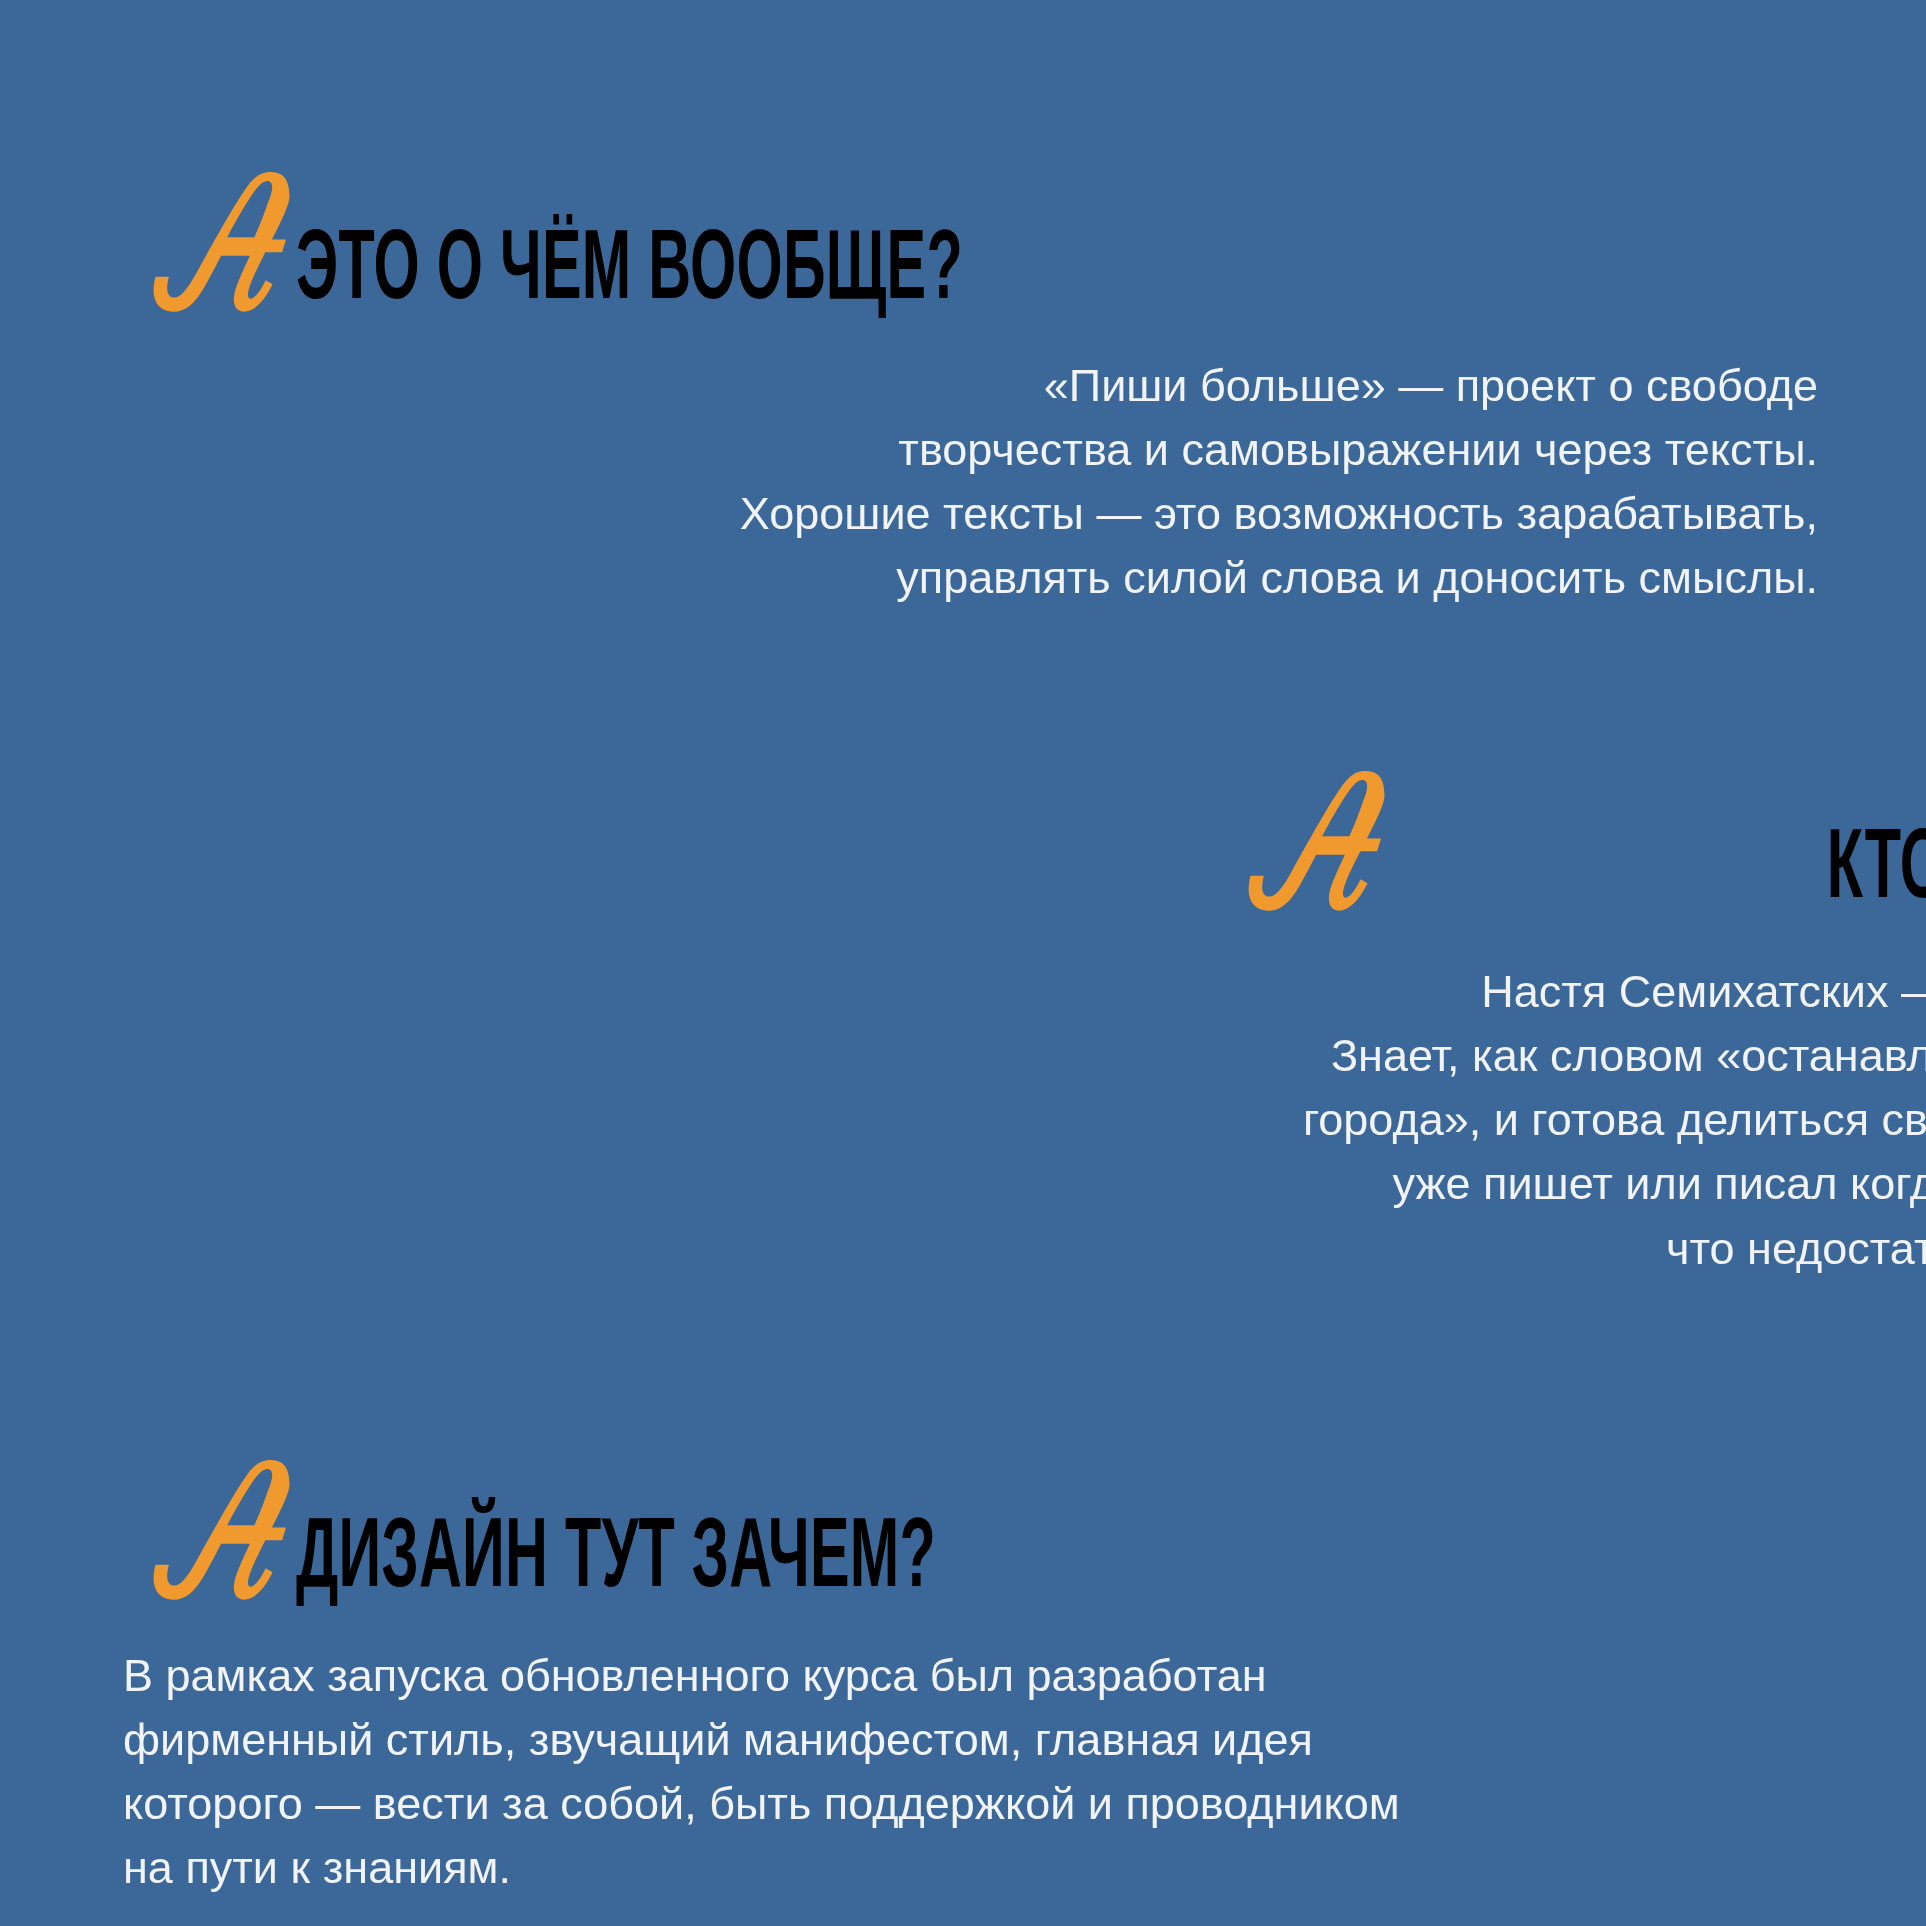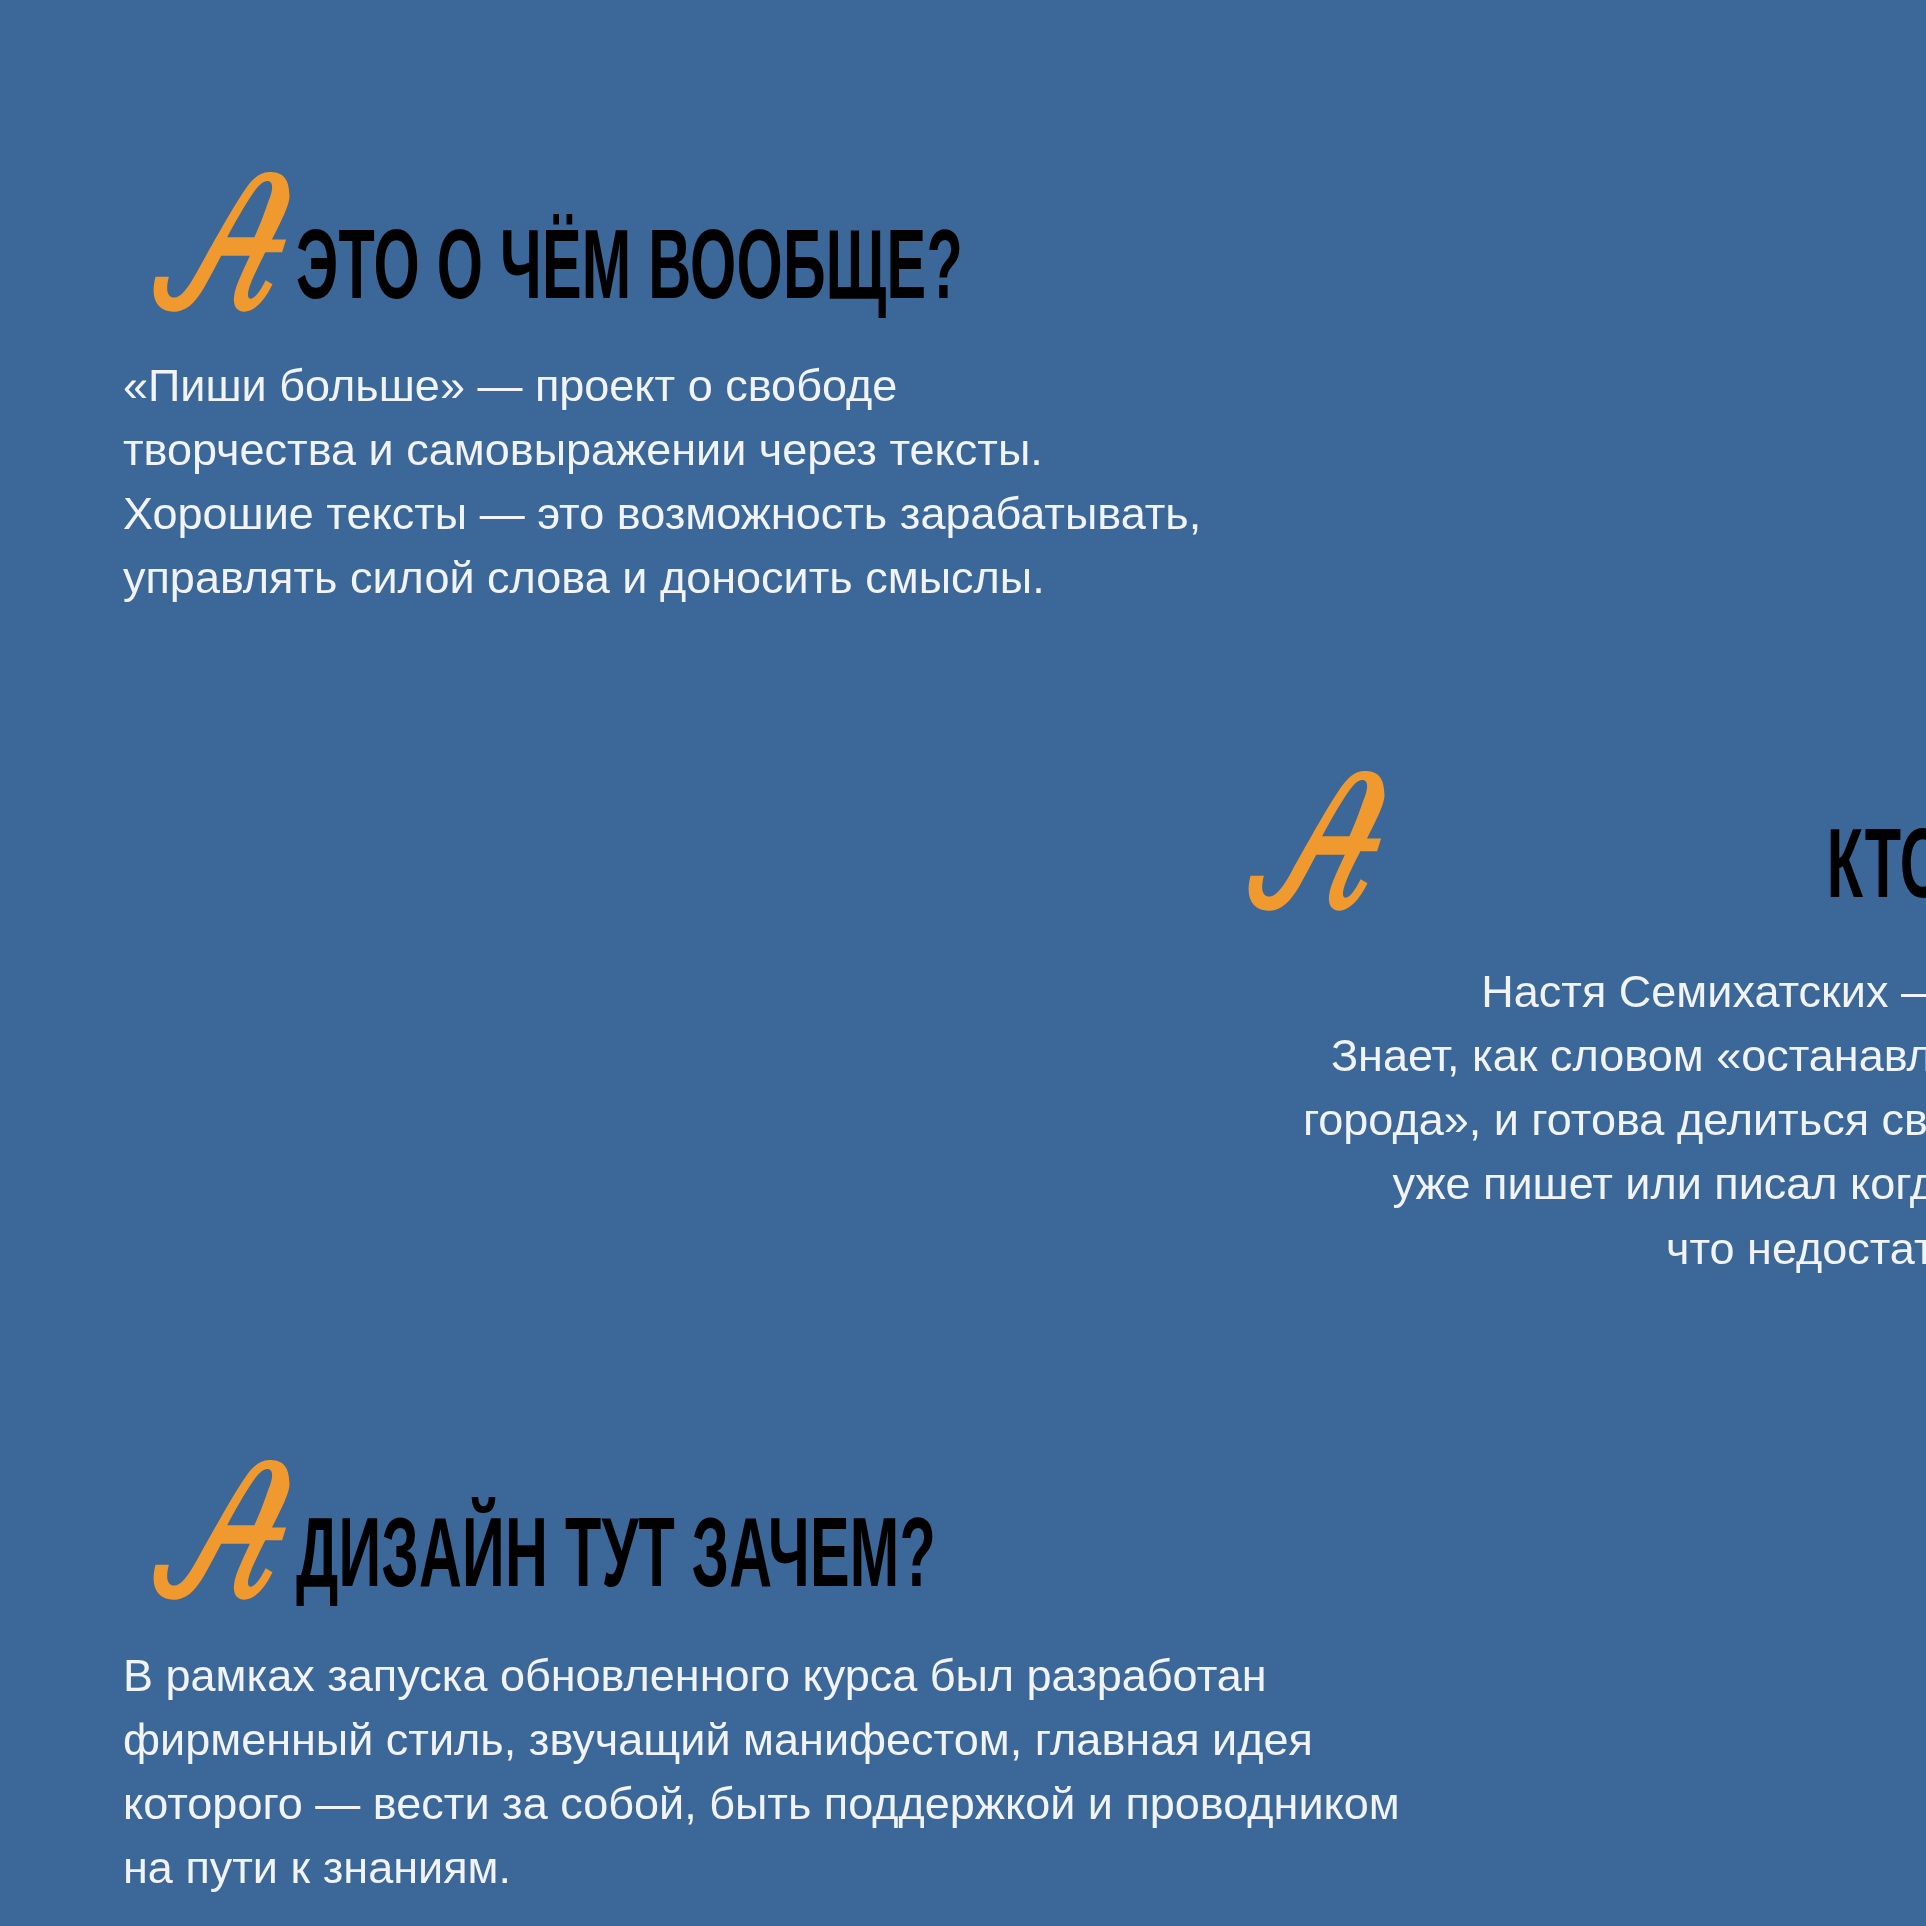--- a/index.html
+++ b/index.html
@@ -71,21 +71,21 @@
 
   
   .body-text {
     color: #f1f3f7;
     font-family: "Liberation Sans", "DejaVu Sans", sans-serif;
     font-weight: 400;
     font-size: 45px;
     line-height: 1.425;
     white-space: pre-line;
   }
-  .sec-1 .body-text { margin-top: 47px; max-width: 1695px; }
+  .sec-1 .body-text { margin-top: 47px; max-width: 1695px; text-align: right; }
   .sec-2 .body-text { margin-top: 54px; margin-left: auto; max-width: 1888px; }
   .sec-3 .body-text { margin-top: 49px; max-width: 1811px; }
 </style>
 </head>
 <body style="background: rgb(59, 104, 152);">
 
 <div class="poster">
 
   <div class="section sec-1">
     <div class="heading">

